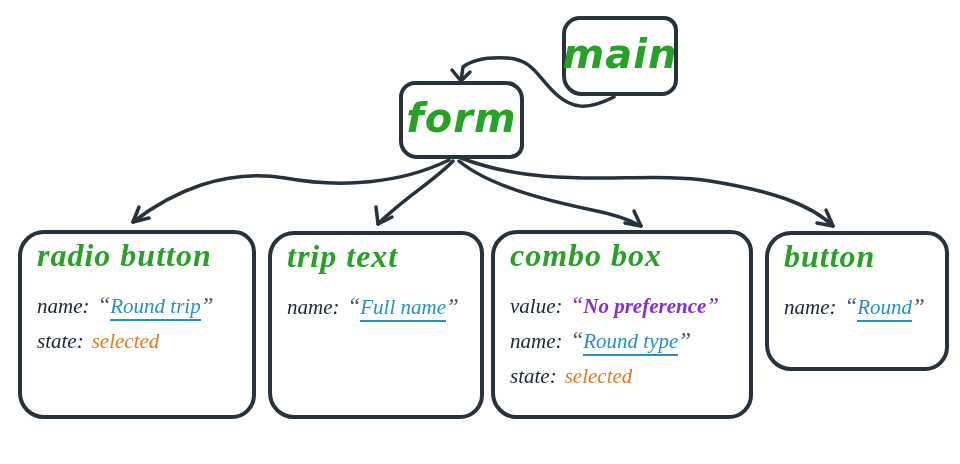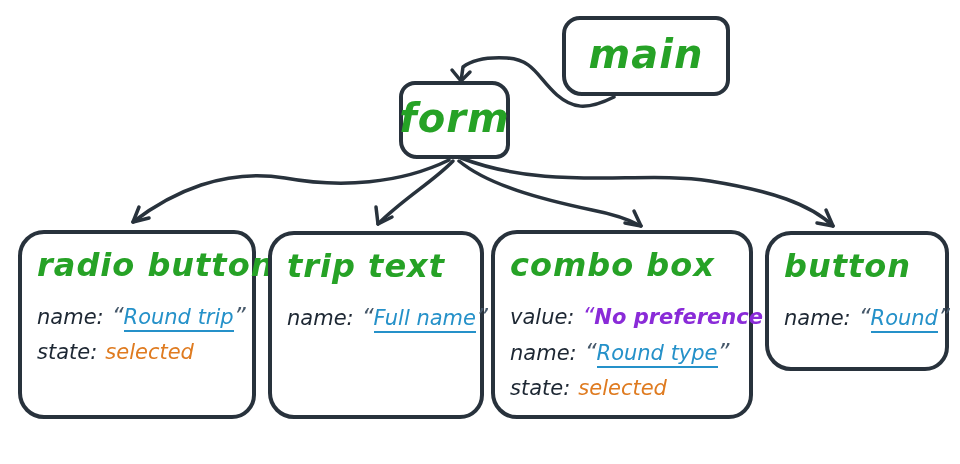--- a/index.html
+++ b/index.html
@@ -22,37 +22,38 @@
     stroke-linecap: round;
     stroke-linejoin: round;
   }
   .node-small {
     position: absolute;
     background: #ffffff;
     border: 4px solid #28323c;
     box-sizing: border-box;
     display: flex; align-items: center; justify-content: center;
   }
-  #node-main  { left: 562px; top: 16px;  width: 168px; height: 80px; border-radius: 18px 14px 16px 20px; }
-  #node-form  { left: 399px; top: 81px;  width: 111px; height: 78px; border-radius: 16px 18px 14px 18px; }
+  #node-main  { left: 562px; top: 16px;  width: 116px; height: 80px; border-radius: 18px 14px 16px 20px; }
+  #node-form  { left: 399px; top: 81px;  width: 125px; height: 78px; border-radius: 16px 18px 14px 18px; }
   .node-label {
     color: #26a226;
     font-size: 40px;
     font-style: italic;
     font-weight: 600;
     letter-spacing: 1px;
     transform: translateY(-2px);
   }
   .card {
     position: absolute;
     background: #ffffff;
     border: 4px solid #28323c;
     box-sizing: border-box;
-    padding: 10px 13px;
+    padding: 0 13px;
     border-radius: 26px 22px 24px 26px;
+    font-family: Liberation Serif, serif;
   }
   #card-radio-button { left: 18px;  top: 230px; width: 238px; height: 189px; }
   #card-edit-text    { left: 268px; top: 231px; width: 216px; height: 188px; }
   #card-combo-box    { left: 491px; top: 230px; width: 262px; height: 189px; }
   #card-button       { left: 765px; top: 231px; width: 184px; height: 140px; }
   .card-title {
     color: #26a226;
     font-size: 32px;
     font-style: italic;
     font-weight: 600;

